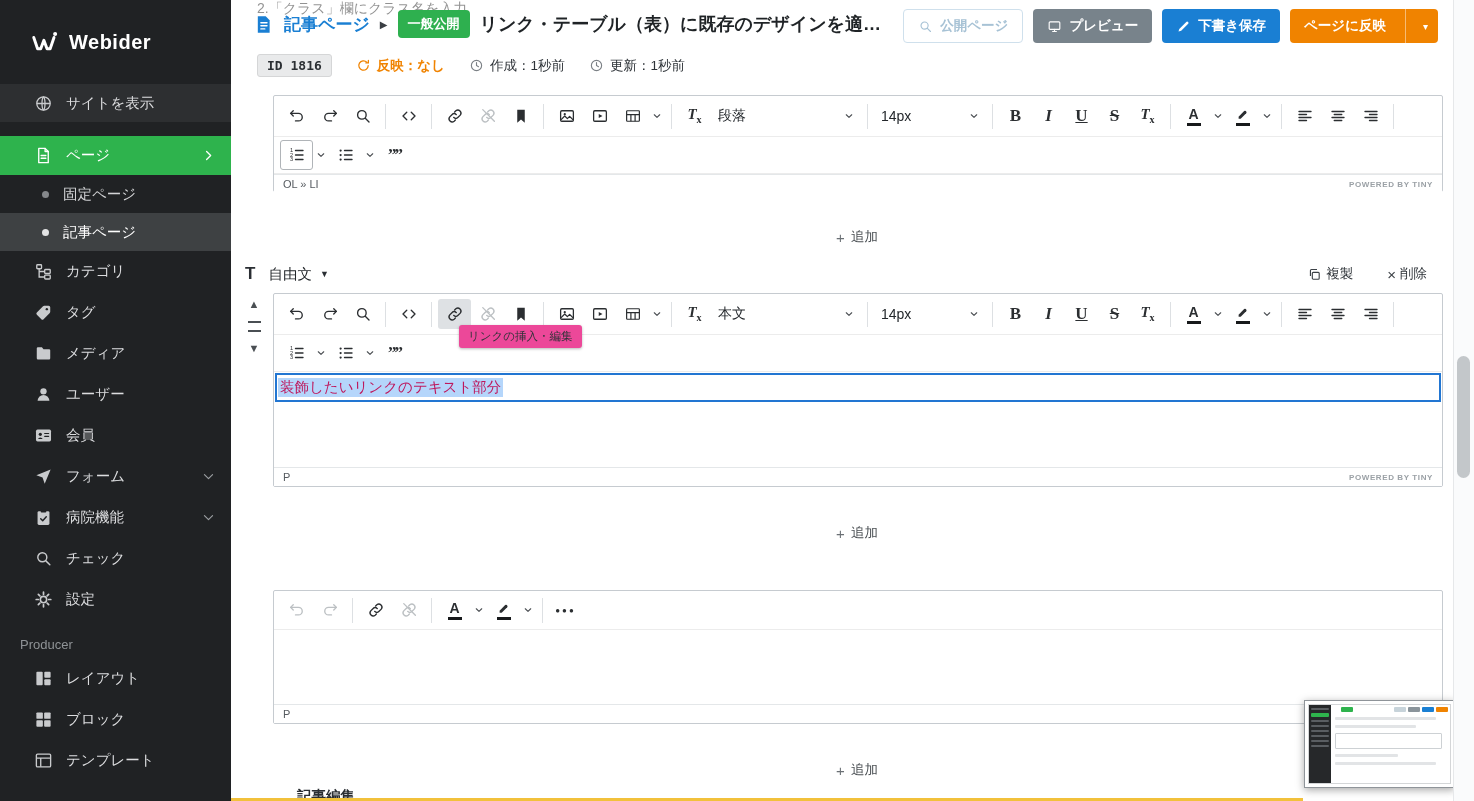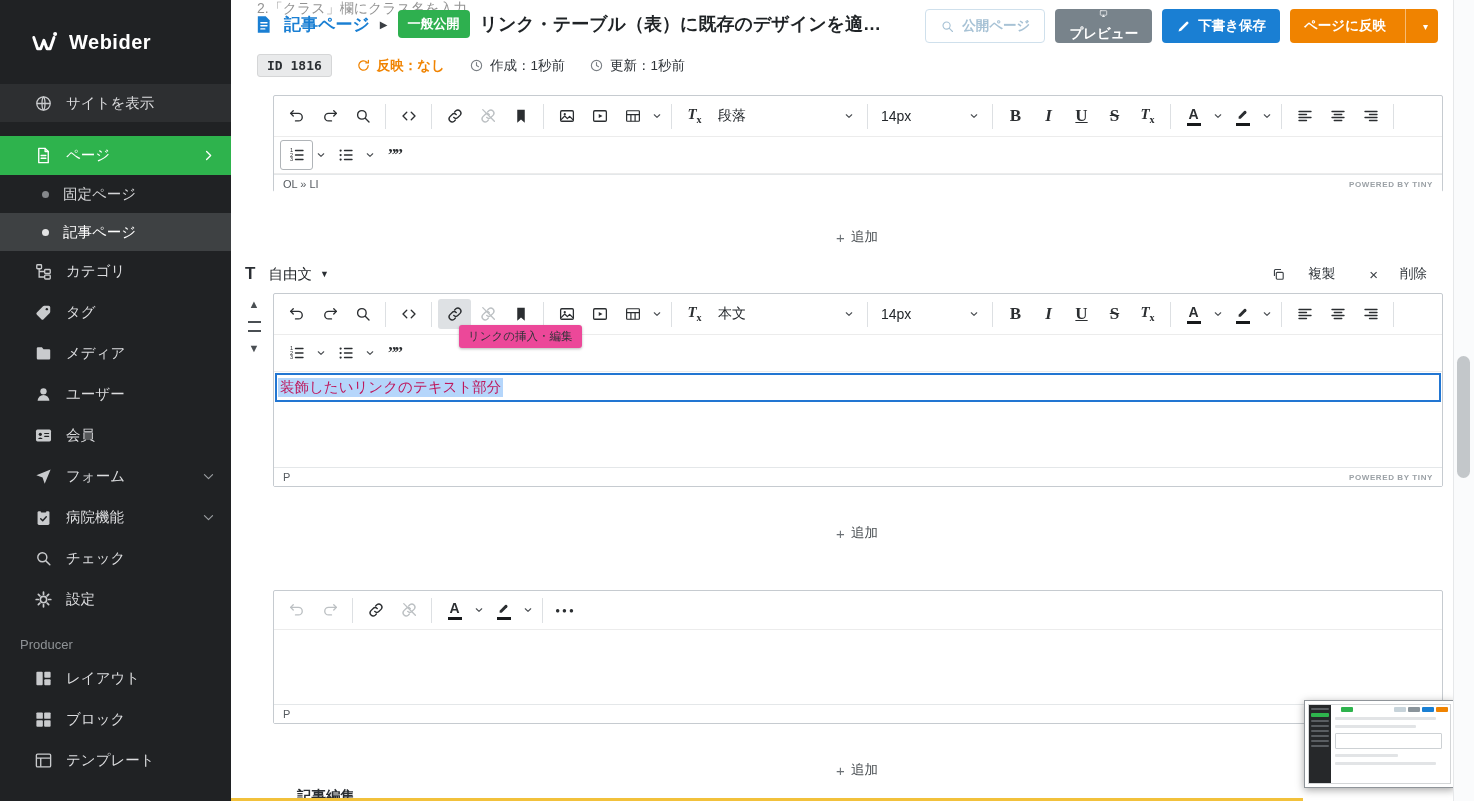--- a/index.html
+++ b/index.html
@@ -33,21 +33,21 @@
   .hrow1{position:absolute;top:10px;left:22px;display:flex;align-items:center;gap:10px;z-index:2;}
   .crumb-ic{width:21px;height:21px;color:#1a7fd3;}
   .crumb{color:#1a7fd3;font-size:17px;font-weight:bold;cursor:pointer;}
   .crumb-arrow{font-size:10px;color:#3a3f44;}
   .badge-public{background:#2eb04f;color:#fff;font-size:13px;font-weight:bold;padding:5px 10px;border-radius:4px;}
   .page-title{font-size:18px;font-weight:bold;color:#1f2326;max-width:432px;white-space:nowrap;overflow:hidden;}
   .hbtns{position:absolute;top:9px;right:16px;display:flex;gap:10px;z-index:3;border-radius:16px;}
   .btn{display:flex;align-items:center;gap:7px;height:34px;padding:0 14px;border-radius:4px;font-size:13.5px;font-weight:bold;border:none;cursor:pointer;}
   .btn .ic{width:15px;height:15px;}
   .btn-outline{background:#fff;border:1px solid #cfe0ec;color:#a7c2d5;}
-  .btn-gray{background:#78838b;color:#fff;flex-direction:column;}
+  .btn-gray{background:#78838b;color:#fff;}
   .btn-blue{background:#1a7fd3;color:#fff;}
   .btn-orange{background:#f08300;color:#fff;padding-right:0;}
   .btn-orange .vdiv{width:1px;height:34px;background:rgba(255,255,255,.45);margin-left:12px;}
   .btn-orange .dcaret{padding:0 10px;font-size:10px;}
   .hrow2{position:absolute;top:54px;left:26px;display:flex;align-items:center;gap:24px;z-index:2;font-size:13.5px;color:#2e3338;}
   .id-badge{background:#e9eaeb;border:1px solid #d5d6d7;border-radius:3px;padding:3px 9px;font-family:"DejaVu Sans Mono",monospace;font-weight:bold;font-size:13px;color:#2b2f33;}
   .reflect{display:flex;align-items:center;gap:6px;color:#f08300;font-weight:bold;}
   .reflect .ic{width:15px;height:15px;}
   .meta-item{display:flex;align-items:center;gap:6px;}
   .meta-item .ic{width:15px;height:15px;color:#7c8186;}
@@ -94,21 +94,21 @@
   
   .add-row{position:absolute;left:273px;width:1168px;display:flex;justify-content:center;z-index:2;}
   .add-1{top:222px;} .add-2{top:518px;} .add-3{top:755px;}
   .add-btn{display:flex;align-items:center;gap:6px;background:none;border:none;color:#4b5054;font-size:13.5px;cursor:pointer;padding:6px 40px;}
   .add-btn .plus{font-size:15px;color:#6b7075;}
   .sec-head{position:absolute;left:245px;top:258px;width:1196px;height:32px;display:flex;align-items:center;z-index:2;}
   .ticon{font-size:17px;font-weight:bold;color:#2a2e33;margin-right:13px;}
   .sec-label{font-size:14.5px;color:#23272b;margin-right:8px;cursor:pointer;}
   .sec-caret{font-size:9px;color:#2a2e33;}
   .sec-actions{margin-left:auto;display:flex;gap:34px;padding-right:14px;}
-  .sec-btn{display:flex;align-items:center;gap:22px;background:none;border:none;font-size:13.5px;color:#2e3338;cursor:pointer;padding:0;}
+  .sec-btn{display:flex;align-items:center;gap:4px;background:none;border:none;font-size:13.5px;color:#2e3338;cursor:pointer;padding:0;}
   .sec-btn .ic{width:15px;height:15px;color:#3c4146;}
   .sec-btn .x{font-size:15px;color:#3c4146;line-height:1;}
   .reorder{position:absolute;left:245px;top:299px;width:18px;display:flex;flex-direction:column;align-items:center;gap:11px;z-index:2;}
   .mini-arrow{background:none;border:none;color:#4a4f53;font-size:11px;cursor:pointer;padding:0;line-height:1;}
   .drag-handle{width:13px;height:7px;border-top:2px solid #4a4f53;border-bottom:2px solid #4a4f53;cursor:grab;}
 
   
   .vscroll{position:absolute;right:0;top:0;width:20px;height:801px;background:#fafbfc;border-left:1px solid #e6e8ea;z-index:60;}
   .vthumb{position:absolute;left:3px;top:356px;width:13px;height:122px;background:#c3c7ca;border-radius:7px;}
   .bottom-heading{position:absolute;left:297px;top:787px;font-size:14.5px;font-weight:bold;color:#2a2e33;z-index:2;}

